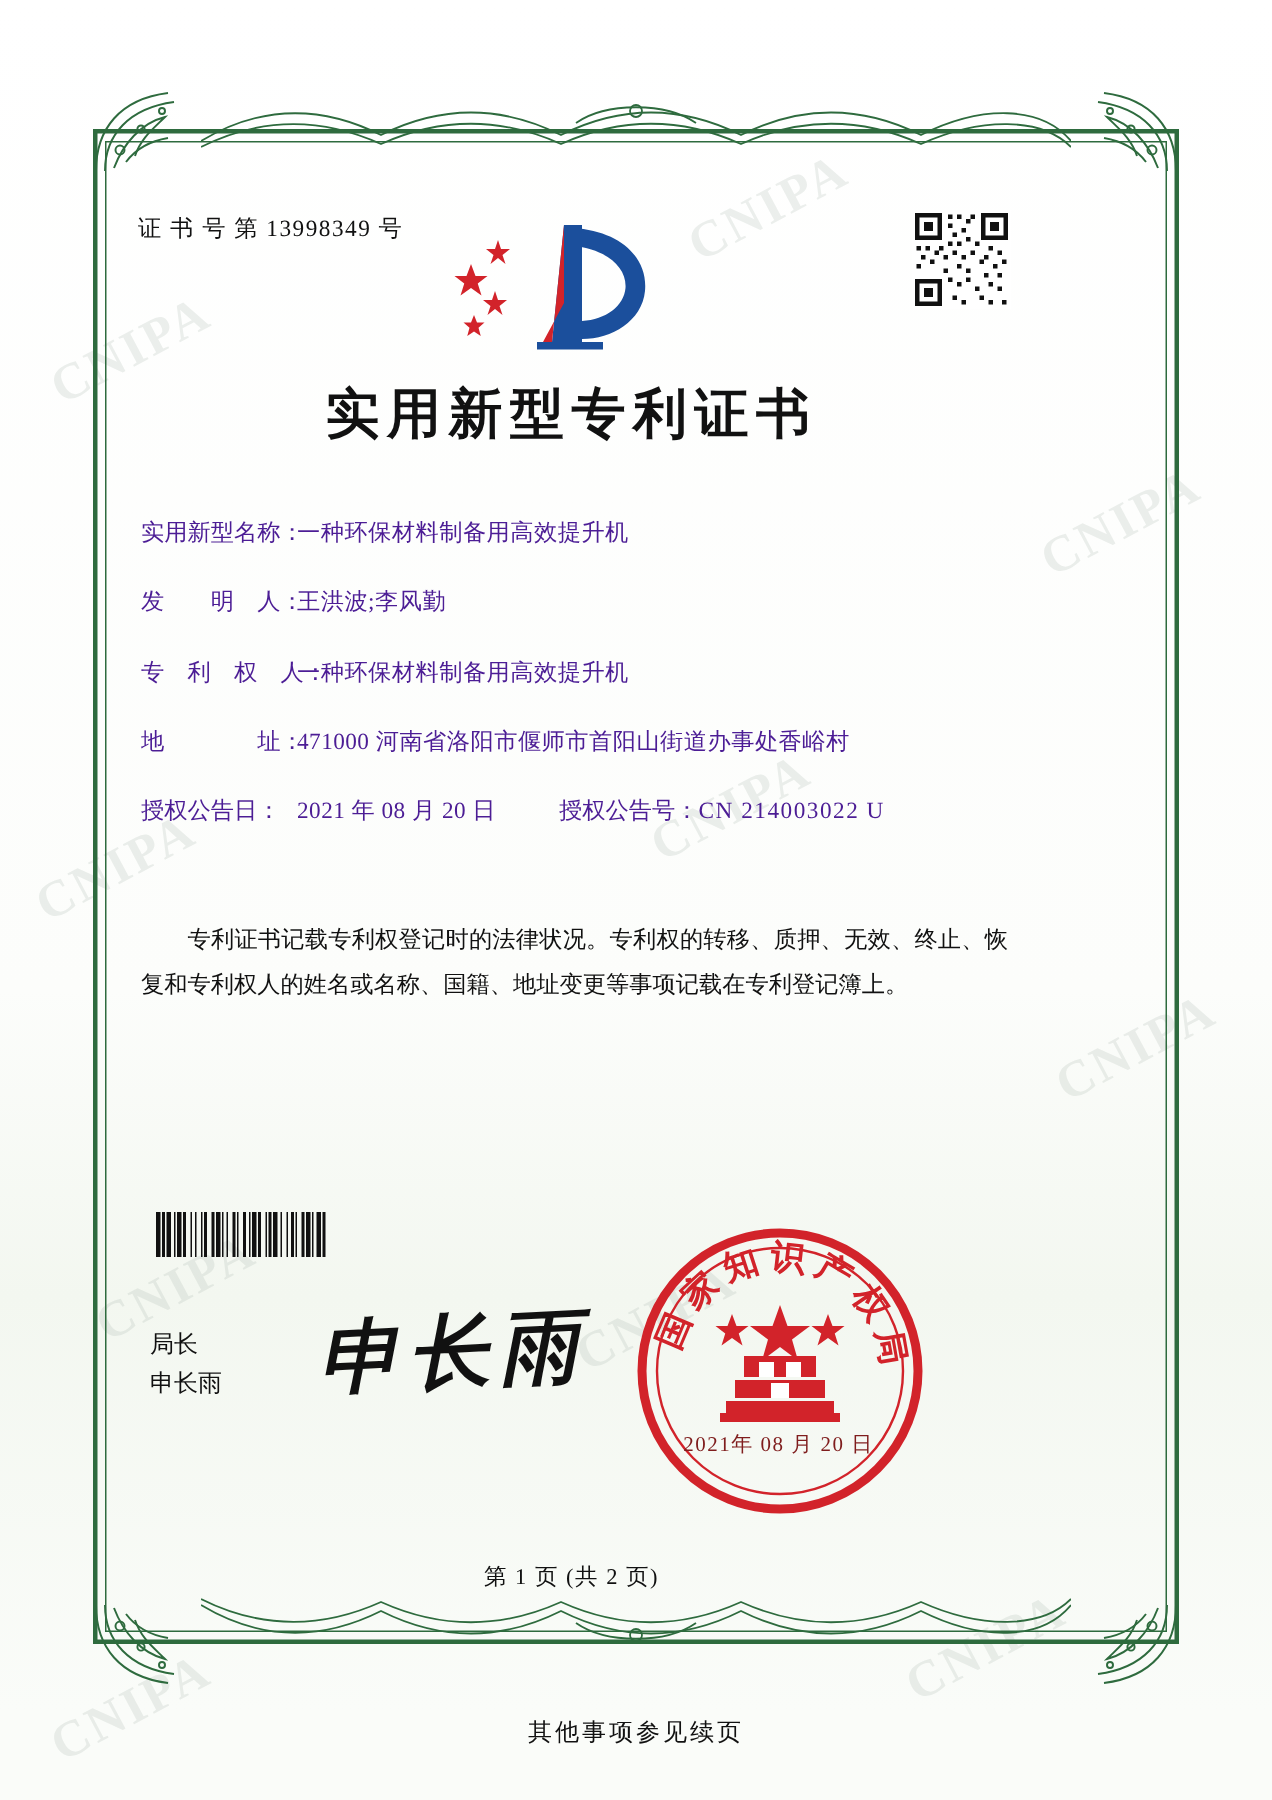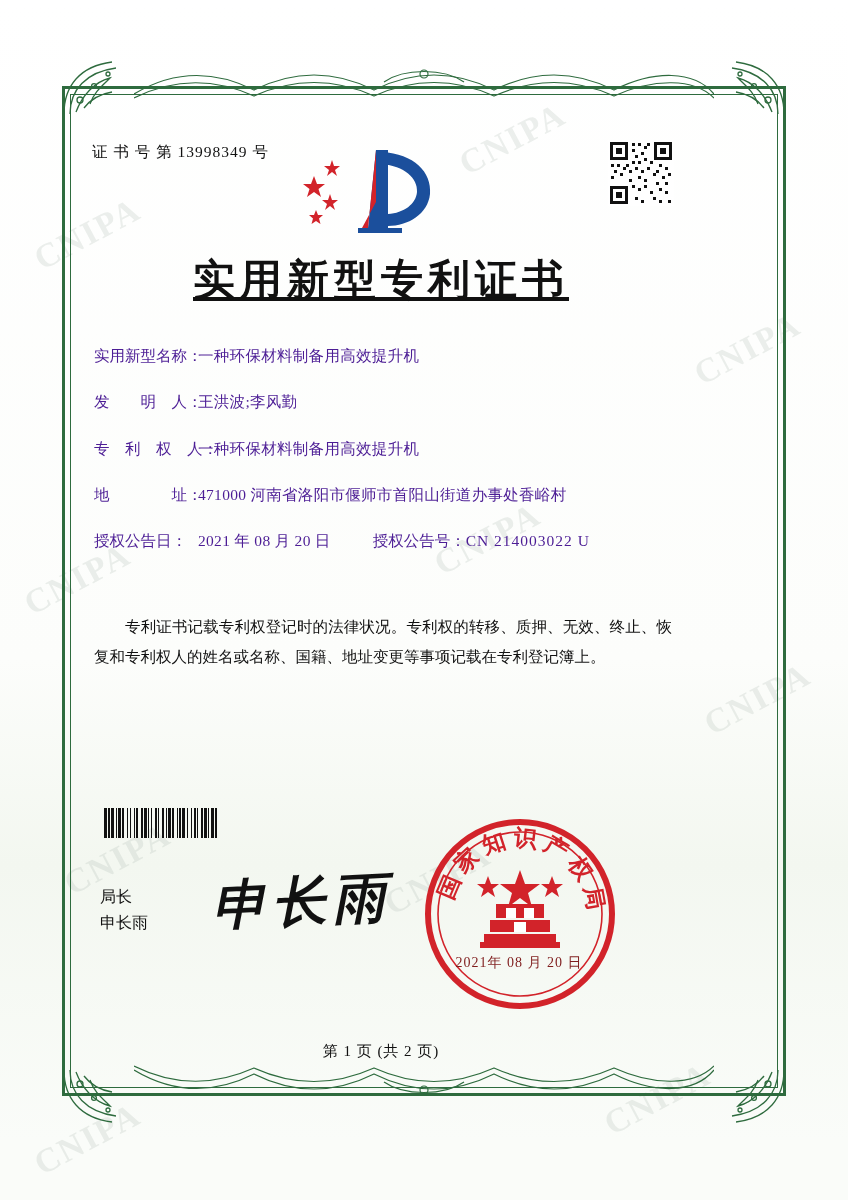--- a/index.html
+++ b/index.html
@@ -115,26 +115,25 @@
     width: 170px;
     height: 96px;
   }
   .logo svg { display:block; width:100%; height:100%; }
 
   .title {
     position: absolute;
     left: 0; right: 0;
     top: 158px;
     text-align: center;
-    font-size: 42px;
+    font-size: 36px;
     font-weight: bold;
     letter-spacing: 5px;
     color: #111;
     font-family: "DejaVu Serif", "Liberation Serif", serif;
-    text-decoration: underline;
   }
 
   .fields {
     position: absolute;
     left: 40px;
     top: 250px;
     right: 36px;
   }
   .field {
     position: relative;
@@ -501,13 +500,14 @@
         <text font-family="'DejaVu Serif','Liberation Serif',serif" font-size="23" font-weight="bold" fill="#d2232a" letter-spacing="6">
           <textPath href="#sealArc" startOffset="6%" id="seal-ring-text">国家知识产权局</textPath>
         </text>
       </svg>
     </div>
     <div class="seal-date">2021年 08 月 20 日</div>
 
     <div class="page-no">第 1 页 (共 2 页)</div>
   </div>
 
+  <div class="footnote">其他事项参见续页</div>
 </div>
 
 </body></html>

